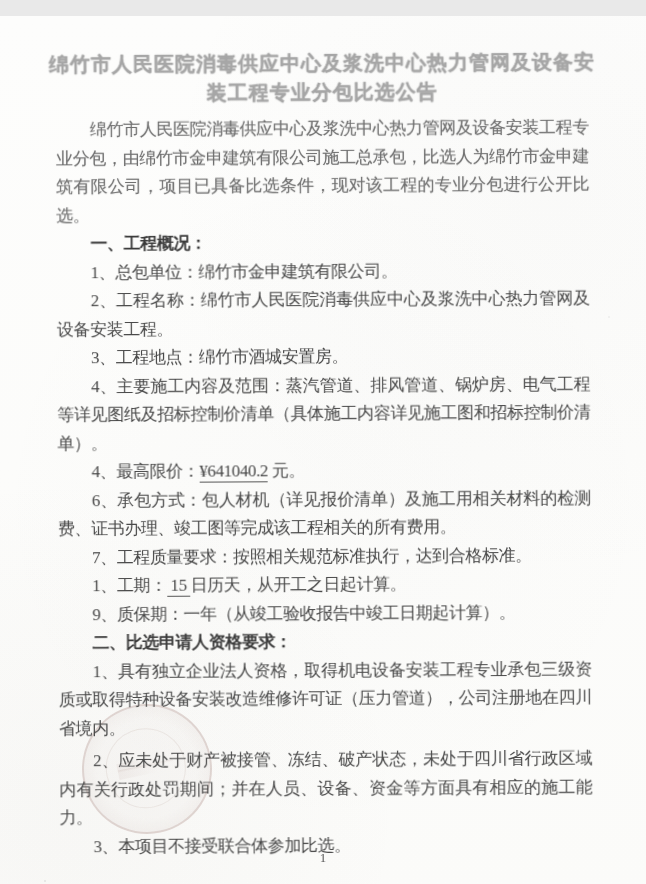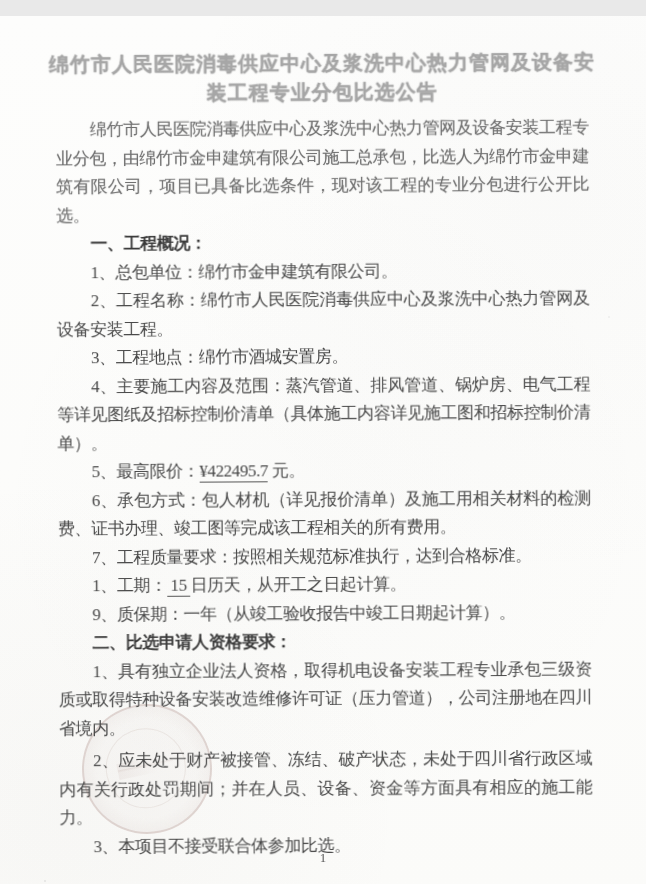--- a/index.html
+++ b/index.html
@@ -109,21 +109,21 @@
     <div class="doc-title">绵竹市人民医院消毒供应中心及浆洗中心热力管网及设备安
 装工程专业分包比选公告</div>
 
     <p class="intro">绵竹市人民医院消毒供应中心及浆洗中心热力管网及设备安装工程专业分包，由绵竹市金申建筑有限公司施工总承包，比选人为绵竹市金申建筑有限公司，项目已具备比选条件，现对该工程的专业分包进行公开比选。</p>
 
     <p class="heading">一、工程概况：</p>
     <p>1、总包单位：绵竹市金申建筑有限公司。</p>
     <p>2、工程名称：绵竹市人民医院消毒供应中心及浆洗中心热力管网及设备安装工程。</p>
     <p>3、工程地点：绵竹市酒城安置房。</p>
     <p>4、主要施工内容及范围：蒸汽管道、排风管道、锅炉房、电气工程等详见图纸及招标控制价清单（具体施工内容详见施工图和招标控制价清单）。</p>
-    <p><span>5、最高限价：</span><span class="u">¥422495.7</span><span>&nbsp;元。</span></p>
+    <p><span>4、最高限价：</span><span class="u">¥641040.2</span><span>&nbsp;元。</span></p>
     <p>6、承包方式：包人材机（详见报价清单）及施工用相关材料的检测费、证书办理、竣工图等完成该工程相关的所有费用。</p>
     <p>7、工程质量要求：按照相关规范标准执行，达到合格标准。</p>
     <p><span>1、工期：</span><span class="u">&nbsp;15&nbsp;</span><span>日历天，从开工之日起计算。</span></p>
     <p>9、质保期：一年（从竣工验收报告中竣工日期起计算）。</p>
 
     <p class="heading">二、比选申请人资格要求：</p>
     <p>1、具有独立企业法人资格，取得机电设备安装工程专业承包三级资质或取得特种设备安装改造维修许可证（压力管道），公司注册地在四川省境内。</p>
     <p class="gap-top">2、应未处于财产被接管、冻结、破产状态，未处于四川省行政区域内有关行政处罚期间；并在人员、设备、资金等方面具有相应的施工能力。</p>
     <p>3、本项目不接受联合体参加比选。</p>
 

